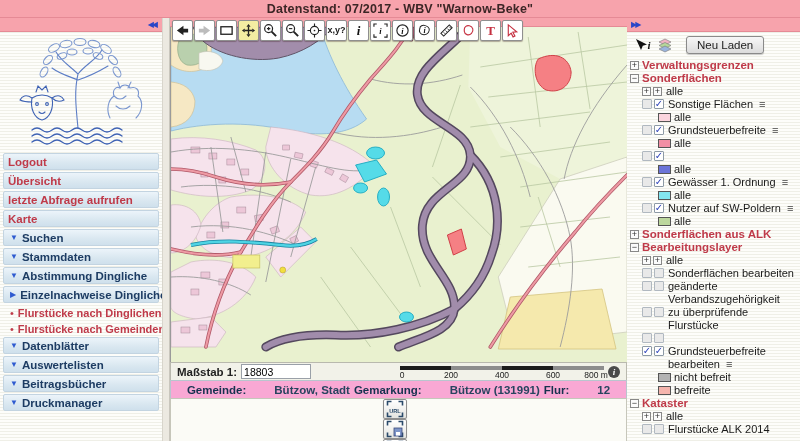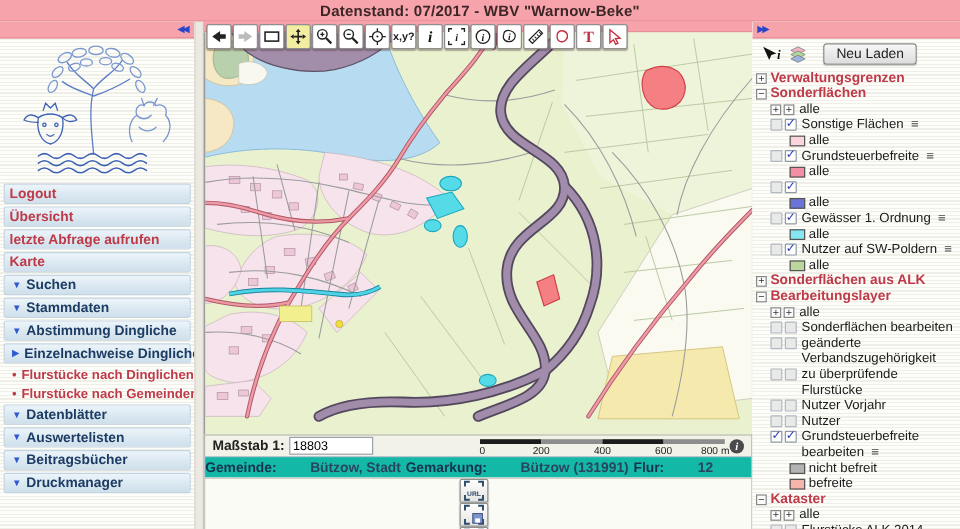--- a/index.html
+++ b/index.html
@@ -45,22 +45,22 @@
   .tb .red{color:#c53040;}
   .scale-row{position:absolute;left:0;top:344px;right:0;height:18px;background:#f2f2e9;border:1px solid #b9b9ae;border-width:1px 1px 0 1px;box-sizing:border-box;display:flex;align-items:center;}
   .scale-label{font-size:11.5px;font-weight:bold;color:#222;margin-left:6px;white-space:nowrap;}
   .scale-input{width:64px;height:13px;font-size:10.5px;border:1px solid #9aa0a8;margin-left:4px;padding:0 2px;font-family:inherit;}
   .scalebar{position:relative;width:204px;height:15px;margin-left:auto;margin-right:4px;}
   .sb-seg{position:absolute;top:2px;height:4px;width:51px;}
   .sb-ticks{position:absolute;top:6px;left:0;right:0;height:9px;}
   .sb-ticks span{position:absolute;top:0;font-size:8.5px;color:#222;transform:translateX(-50%);white-space:nowrap;}
   .info-badge{width:12px;height:12px;border-radius:50%;background:#4a4a4a;color:#fff;display:flex;align-items:center;justify-content:center;
       font-family:"Liberation Serif","DejaVu Serif",serif;font-style:italic;font-weight:bold;font-size:9px;margin-right:6px;cursor:pointer;}
-  .status-row{position:absolute;left:0;top:362px;right:0;height:18px;background:#14b8a6;border:1px solid #b9c5ce;border-width:1px 1px 0 1px;box-sizing:border-box;
-      display:flex;align-items:center;justify-content:flex-start;gap:4px;}
+  .status-row{position:absolute;left:0;top:362px;right:0;height:18px;background:#f9a8d4;border:1px solid #b9c5ce;border-width:1px 1px 0 1px;box-sizing:border-box;
+      display:flex;align-items:center;justify-content:center;gap:4px;}
   .status-row .lb{font-size:11.5px;font-weight:bold;color:#16324f;white-space:nowrap;}
   .status-row .vl{font-size:11.5px;font-weight:bold;color:#28445f;white-space:nowrap;margin-left:24px;}
   .btoolbar{position:absolute;left:0;top:380px;right:0;bottom:0;background:#fbfbf6;border:1px solid #c6c6ba;border-width:1px 1px 0 1px;box-sizing:border-box;
       display:flex;align-items:center;padding:0 3px;flex-direction:column;}
   .bb{width:24px;height:24px;margin-right:8px;background:linear-gradient(180deg,#ffffff,#e4e4e0);border:1px solid #8f8f8f;border-radius:2px;
       box-sizing:border-box;display:flex;align-items:center;justify-content:center;cursor:pointer;box-shadow:0 1px 1px rgba(0,0,0,.2);padding:0;}
   .punkt{margin-left:auto;margin-right:14px;display:flex;align-items:center;gap:4px;}
   .punkt .plabel{font-size:11.5px;color:#1a1a1a;}
   
   .cbx{width:10px;height:10px;border:1px solid #8d9aa6;background:#fff;box-sizing:border-box;display:inline-flex;align-items:center;justify-content:center;
@@ -642,28 +642,22 @@
 
       <div class="trow tlayer">
         <span class="cbx dim"></span>
         <span class="cbx dim"></span>
         <span class="tlabel">zu überprüfende Flurstücke</span>
       </div>
 
       <div class="trow tlayer">
         <span class="cbx dim"></span>
         <span class="cbx dim"></span>
-        <span class="tlabel">Nutzer Vorjahr</span>
-      </div>
-
-      <div class="trow tlayer">
-        <span class="cbx dim"></span>
-        <span class="cbx dim"></span>
-        <span class="tlabel">Nutzer</span>
-      </div>
+      </div>
+
 
       <div class="trow tlayer">
         <span class="cbx">✓</span>
         <span class="cbx">✓</span>
         <span class="tlabel"><span>Grundsteuerbefreite bearbeiten</span> <span class="menu-icon">≡</span></span>
       </div>
 
       <div class="trow tlegend">
         <span class="swatch" style="background: rgb(179, 179, 179);"></span>
         <span>nicht befreit</span>

